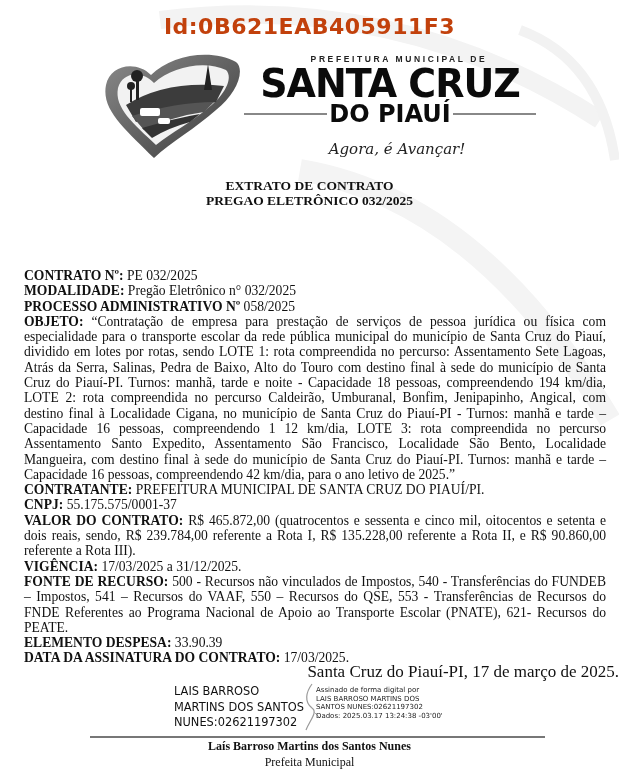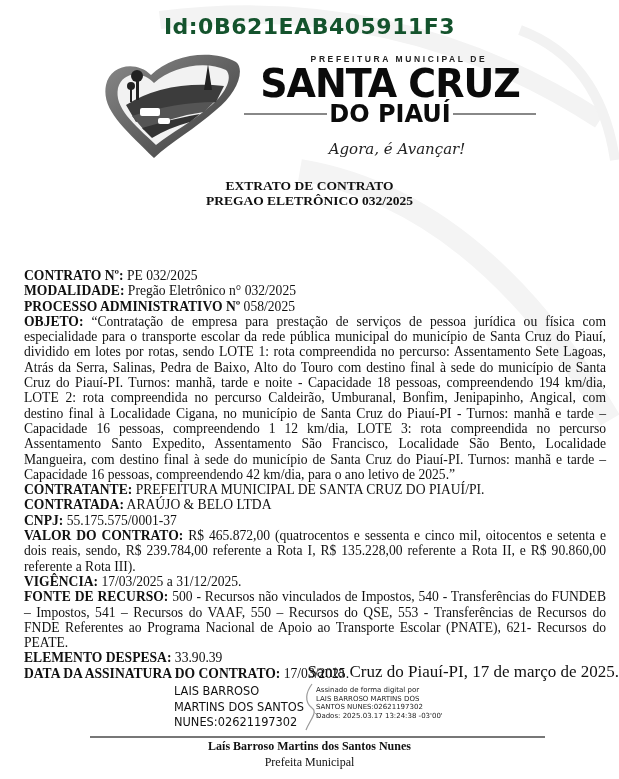--- a/index.html
+++ b/index.html
@@ -2,21 +2,21 @@
 <html><head>
   <meta charset="utf-8">
   <style>
     * { box-sizing: border-box; margin: 0; padding: 0; }
     html, body { width: 619px; height: 779px; background: #ffffff; overflow: hidden; }
     body { position: relative; font-family: "Liberation Serif", "DejaVu Serif", serif; color: #111; }
 
     .doc-id {
       position: absolute; left: 0; top: 14px; width: 619px; text-align: center;
       font-family: "DejaVu Sans", "Liberation Sans", sans-serif; font-weight: bold;
-      font-size: 22px; letter-spacing: 0.5px; color: #14532d;
+      font-size: 22px; letter-spacing: 0.5px; color: #c2410c;
     }
 
     .logo { position: absolute; left: 96px; top: 50px; width: 440px; height: 110px; }
     .logo-heart { position: absolute; left: 0; top: 0; width: 150px; height: 110px; }
     .logo-text { position: absolute; left: 148px; top: 4px; width: 292px; text-align: center; }
     .logo-pre {
       font-family: Liberation Sans, sans-serif; font-weight: bold; font-size: 8.5px;
       letter-spacing: 2.6px; color: #222; margin-left: 18px;
     }
     .logo-main {
@@ -121,21 +121,20 @@
   <div>EXTRATO DE CONTRATO</div>
   <div>PREGAO ELETRÔNICO 032/2025</div>
 </div>
 
 <div class="body">
   <p><b>CONTRATO Nº:</b><span> PE 032/2025</span></p>
   <p><b>MODALIDADE:</b><span> Pregão Eletrônico n° 032/2025</span></p>
   <p><b>PROCESSO ADMINISTRATIVO Nº</b><span> 058/2025</span></p>
   <p><b>OBJETO:</b><span> “Contratação de empresa para prestação de serviços de pessoa jurídica ou física com especialidade para o transporte escolar da rede pública municipal do município de Santa Cruz do Piauí, dividido em lotes por rotas, sendo LOTE 1: rota compreendida no percurso: Assentamento Sete Lagoas, Atrás da Serra, Salinas, Pedra de Baixo, Alto do Touro com destino final à sede do município de Santa Cruz do Piauí-PI. Turnos: manhã, tarde e noite - Capacidade 18 pessoas, compreendendo 194 km/dia, LOTE 2: rota compreendida no percurso Caldeirão, Umburanal, Bonfim, Jenipapinho, Angical, com destino final à Localidade Cigana, no município de Santa Cruz do Piauí-PI - Turnos: manhã e tarde – Capacidade 16 pessoas, compreendendo 1 12 km/dia, LOTE 3: rota compreendida no percurso Assentamento Santo Expedito, Assentamento São Francisco, Localidade São Bento, Localidade Mangueira, com destino final à sede do município de Santa Cruz do Piauí-PI. Turnos: manhã e tarde – Capacidade 16 pessoas, compreendendo 42 km/dia, para o ano letivo de 2025.”</span></p>
   <p><b>CONTRATANTE:</b><span> PREFEITURA MUNICIPAL DE SANTA CRUZ DO PIAUÍ/PI.</span></p>
-  <p><b>CONTRATADA:</b><span> ARAÚJO &amp; BELO LTDA</span></p>
   <p><b>CNPJ:</b><span> 55.175.575/0001-37</span></p>
   <p><b>VALOR DO CONTRATO:</b><span> R$ 465.872,00 (quatrocentos e sessenta e cinco mil, oitocentos e setenta e dois reais, sendo, R$ 239.784,00 referente a Rota I, R$ 135.228,00 referente a Rota II, e R$ 90.860,00 referente a Rota III).</span></p>
   <p><b>VIGÊNCIA:</b><span> 17/03/2025 a 31/12/2025.</span></p>
   <p><b>FONTE DE RECURSO:</b><span> 500 - Recursos não vinculados de Impostos, 540 - Transferências do FUNDEB – Impostos, 541 – Recursos do VAAF, 550 – Recursos do QSE, 553 - Transferências de Recursos do FNDE Referentes ao Programa Nacional de Apoio ao Transporte Escolar (PNATE), 621- Recursos do PEATE.</span></p>
   <p><b>ELEMENTO DESPESA:</b><span> 33.90.39</span></p>
   <p><b>DATA DA ASSINATURA DO CONTRATO:</b><span> 17/03/2025.</span></p>
 </div>
 
 <div class="place-date">Santa Cruz do Piauí-PI, 17 de março de 2025.</div>
 

